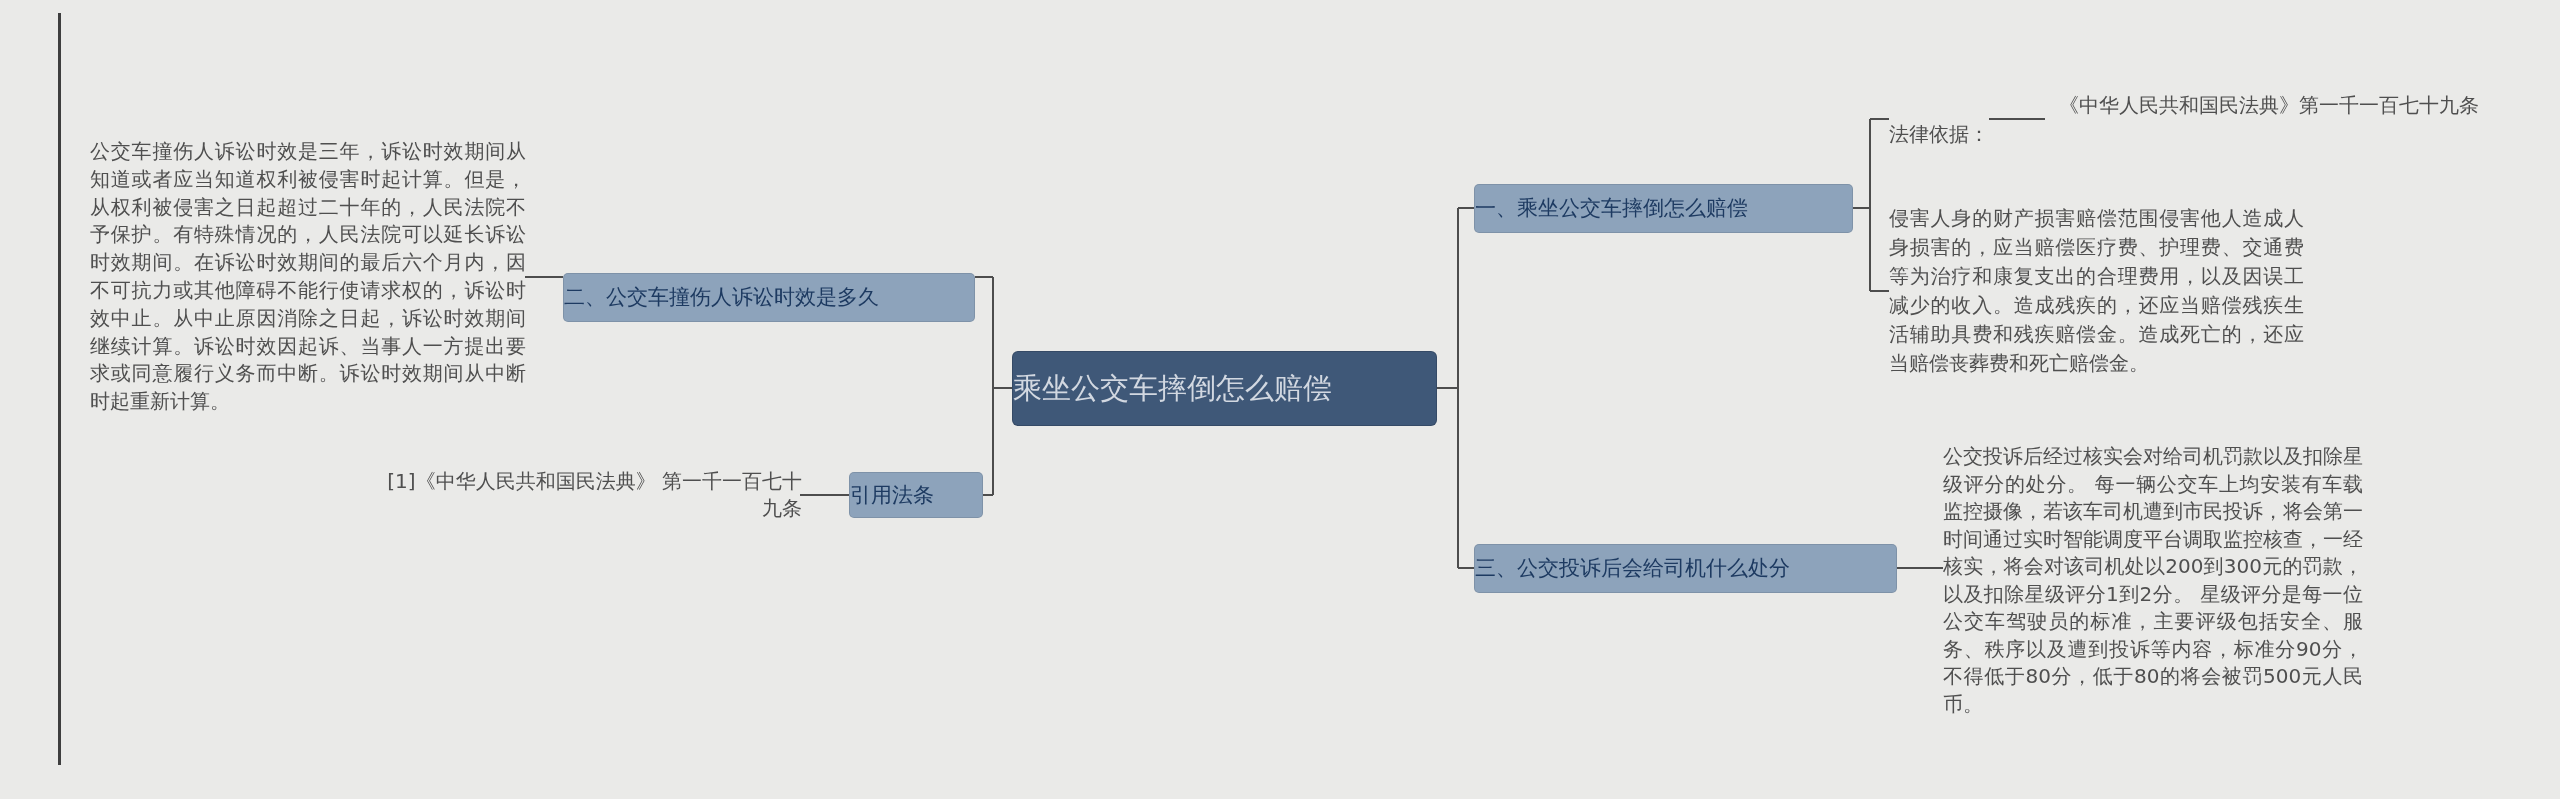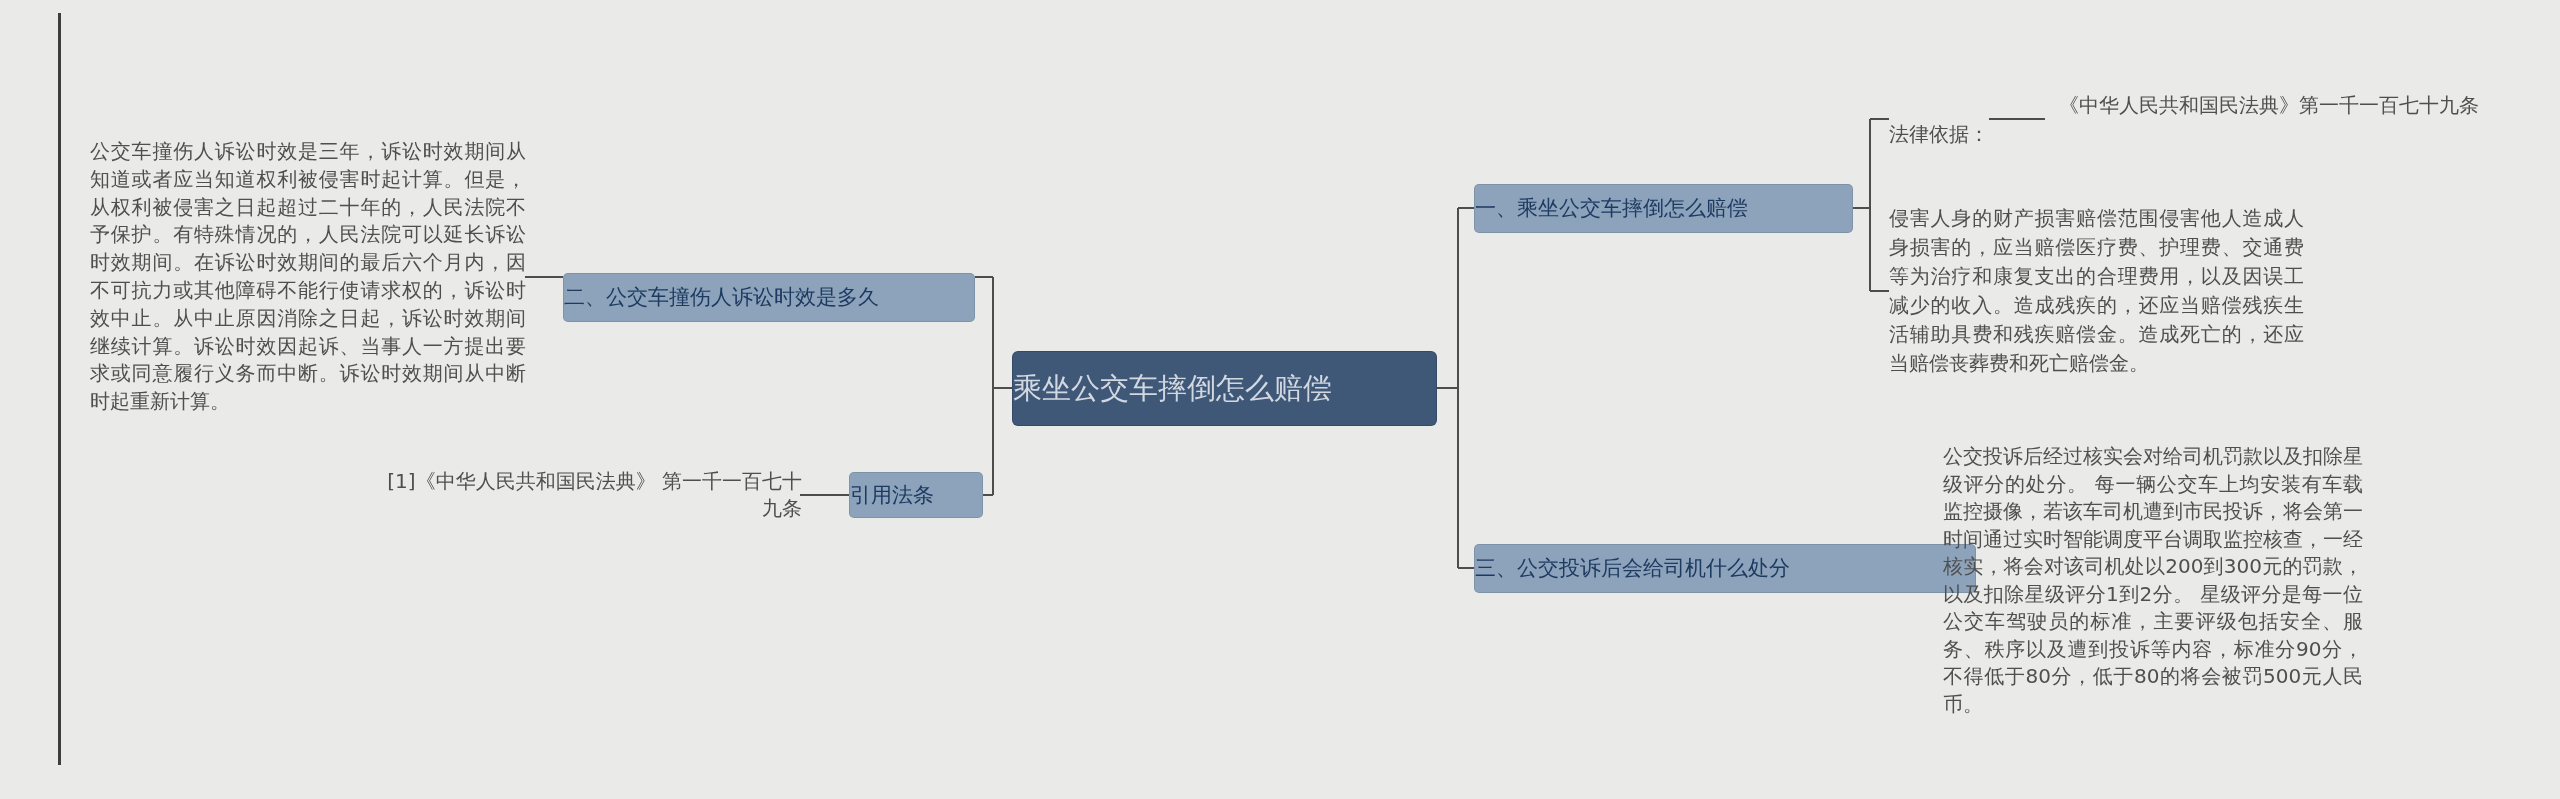--- a/index.html
+++ b/index.html
@@ -64,21 +64,21 @@
   
   #left-para   { left: 90px;   top: 138px; width: 436px; line-height: 27.8px; }
   #node2       { left: 563px;  top: 253px; width: 412px; height: 49px; line-height: 47px; margin-top: 20px; }
   #central     { left: 1012px; top: 351px; width: 425px; height: 75px; line-height: 73px; }
   #nodeCite    { left: 849px;  top: 472px; width: 134px; height: 46px; line-height: 44px; }
   #cite-ref    { left: 387px;  top: 468px; width: 415px; line-height: 27px; text-align: right; }
   #node1       { left: 1474px; top: 184px; width: 379px; height: 49px; line-height: 47px; }
   #legal-label { left: 1889px; top: 120px; line-height: 28px; text-align: center; }
   #legal-text  { left: 2051px; top: 91px;  width: 436px; line-height: 28px; text-align: center; }
   #right-para1 { left: 1889px; top: 204px; width: 415px; line-height: 29px; }
-  #node3       { left: 1474px; top: 544px; width: 502px; height: 49px; line-height: 47px; }
+  #node3       { left: 1474px; top: 544px; width: 423px; height: 49px; line-height: 47px; }
   #right-para2 { left: 1943px; top: 431px; width: 420px; line-height: 27.5px; margin-top: 12px; }
 </style>
 </head>
 <body>
 
 <div class="canvas">
 
   <svg class="connectors" width="2560" height="799" viewBox="0 0 2560 799" stroke="#4d4d4d" stroke-width="2" shape-rendering="crispEdges">
 
     <line x1="525" y1="277" x2="563" y2="277"></line>

